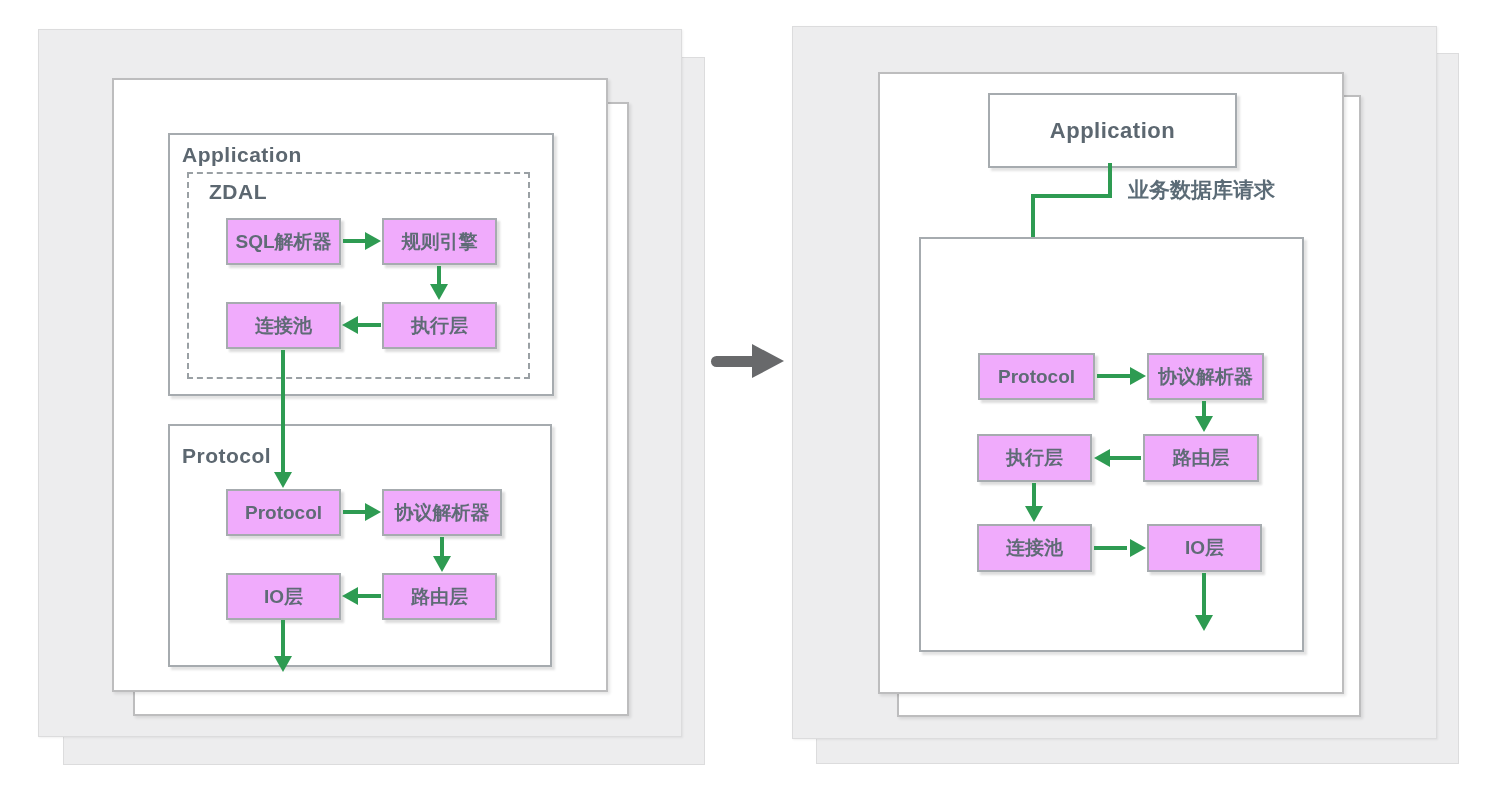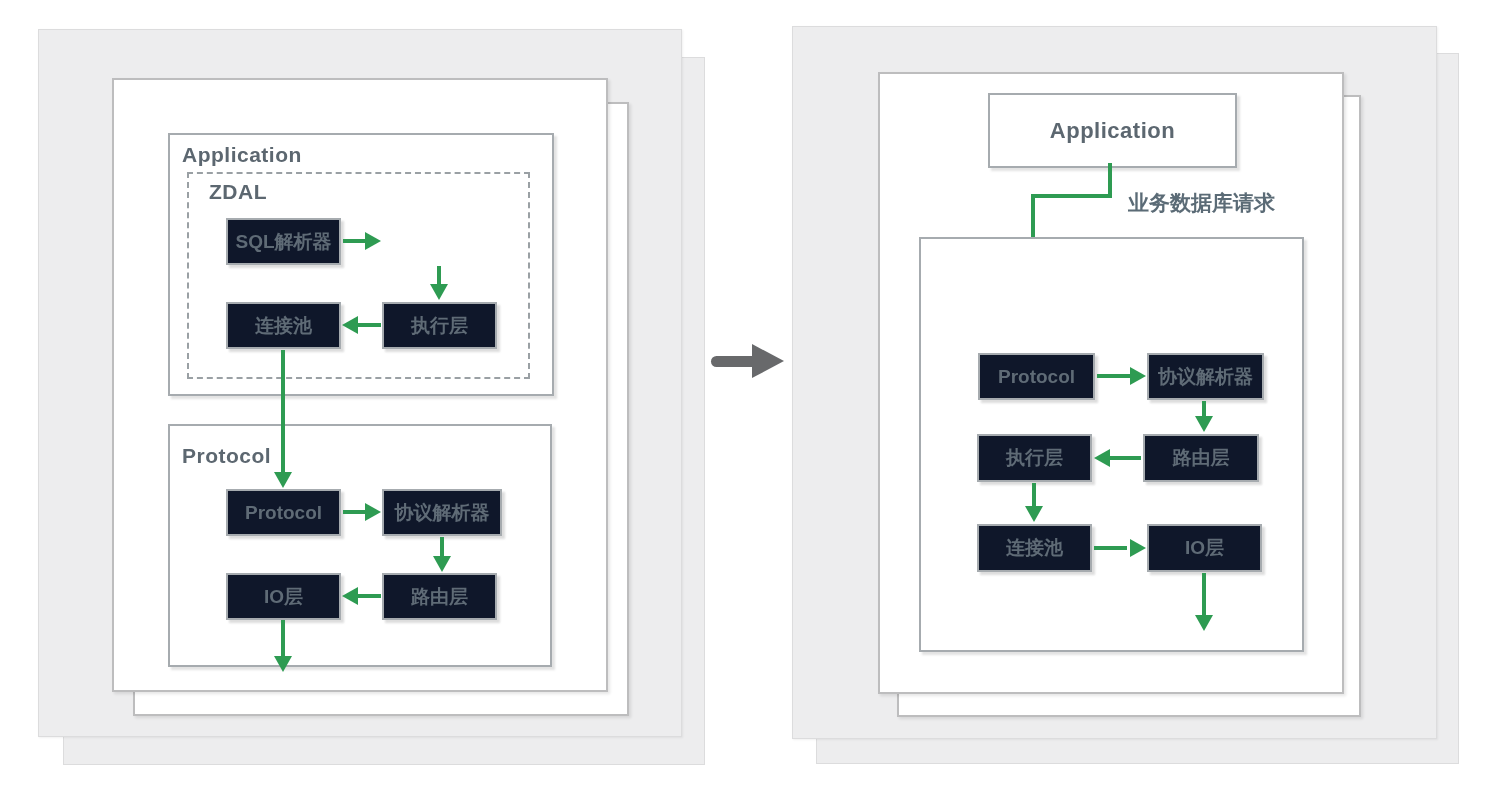--- a/index.html
+++ b/index.html
@@ -21,21 +21,21 @@
     box-shadow:3px 3px 2px rgba(100,100,100,0.18);
   }
   .frame-label {
     position:absolute; top:8px; left:12px;
     font-size:21px; font-weight:700; color:#5c6770; letter-spacing:0.5px;
   }
   .dashed-frame {
     position:absolute; border:2px dashed #9aa0a4; background:transparent;
   }
   .node {
-    position:absolute; background:#0f172a; border:2px solid #a6abaf;
+    position:absolute; background:#f0abfc; border:2px solid #a6abaf;
     box-shadow:3px 3px 2px rgba(100,100,100,0.22);
     display:flex; align-items:center; justify-content:center;
     font-size:19px; font-weight:600; color:#5f6b76;
     box-sizing:border-box;
   }
   .app-center {
     display:flex; align-items:center; justify-content:center;
     font-size:22px; font-weight:700; color:#5c6770; letter-spacing:0.5px;
   }
   .aline { position:absolute; background:#2e9b52; }
@@ -68,20 +68,23 @@
   <div class="frame" style="left:168px; top:133px; width:382px; height:259px;">
     <span class="frame-label">Application</span>
   </div>
 
   <div class="dashed-frame" style="left:187px; top:172px; width:339px; height:203px;">
     <span class="frame-label" style="top:6px; left:20px;">ZDAL</span>
   </div>
 
   <div class="node" style="left:226px; top:218px; width:115px; height:47px;">
     <span>SQL解析器</span>
+  </div>
+  <div class="node" style="left:382px; top:218px; width:115px; height:47px;">
+    <span>规则引擎</span>
   </div>
   <div class="node" style="left:226px; top:302px; width:115px; height:47px;">
     <span>连接池</span>
   </div>
   <div class="node" style="left:382px; top:302px; width:115px; height:47px;">
     <span>执行层</span>
   </div>
 
   <div class="frame" style="left:168px; top:424px; width:380px; height:239px;">
     <span class="frame-label" style="top:18px;">Protocol</span>
@@ -134,21 +137,21 @@
 
   <div class="frame app-center" style="left:988px; top:93px; width:245px; height:71px;">
     <span>Application</span>
   </div>
 
   <div class="aline" style="left:1108px; top:163px; width:4px; height:35px;"></div>
   <div class="aline" style="left:1031px; top:194px; width:81px; height:4px;"></div>
   <div class="aline" style="left:1031px; top:194px; width:4px; height:143px;"></div>
   <div class="ahead down" style="left:1024px; top:335px;"></div>
 
-  <div class="flow-label" style="left:1128px; top:189px;text-align:right;">业务数据库请求</div>
+  <div class="flow-label" style="left:1128px; top:176px;text-align:right;">业务数据库请求</div>
 
   <div class="frame" style="left:919px; top:237px; width:381px; height:411px;"></div>
 
   <div class="node" style="left:978px; top:353px; width:117px; height:47px;">
     <span>Protocol</span>
   </div>
   <div class="node" style="left:1147px; top:353px; width:117px; height:47px;">
     <span>协议解析器</span>
   </div>
   <div class="node" style="left:977px; top:434px; width:115px; height:48px;">

